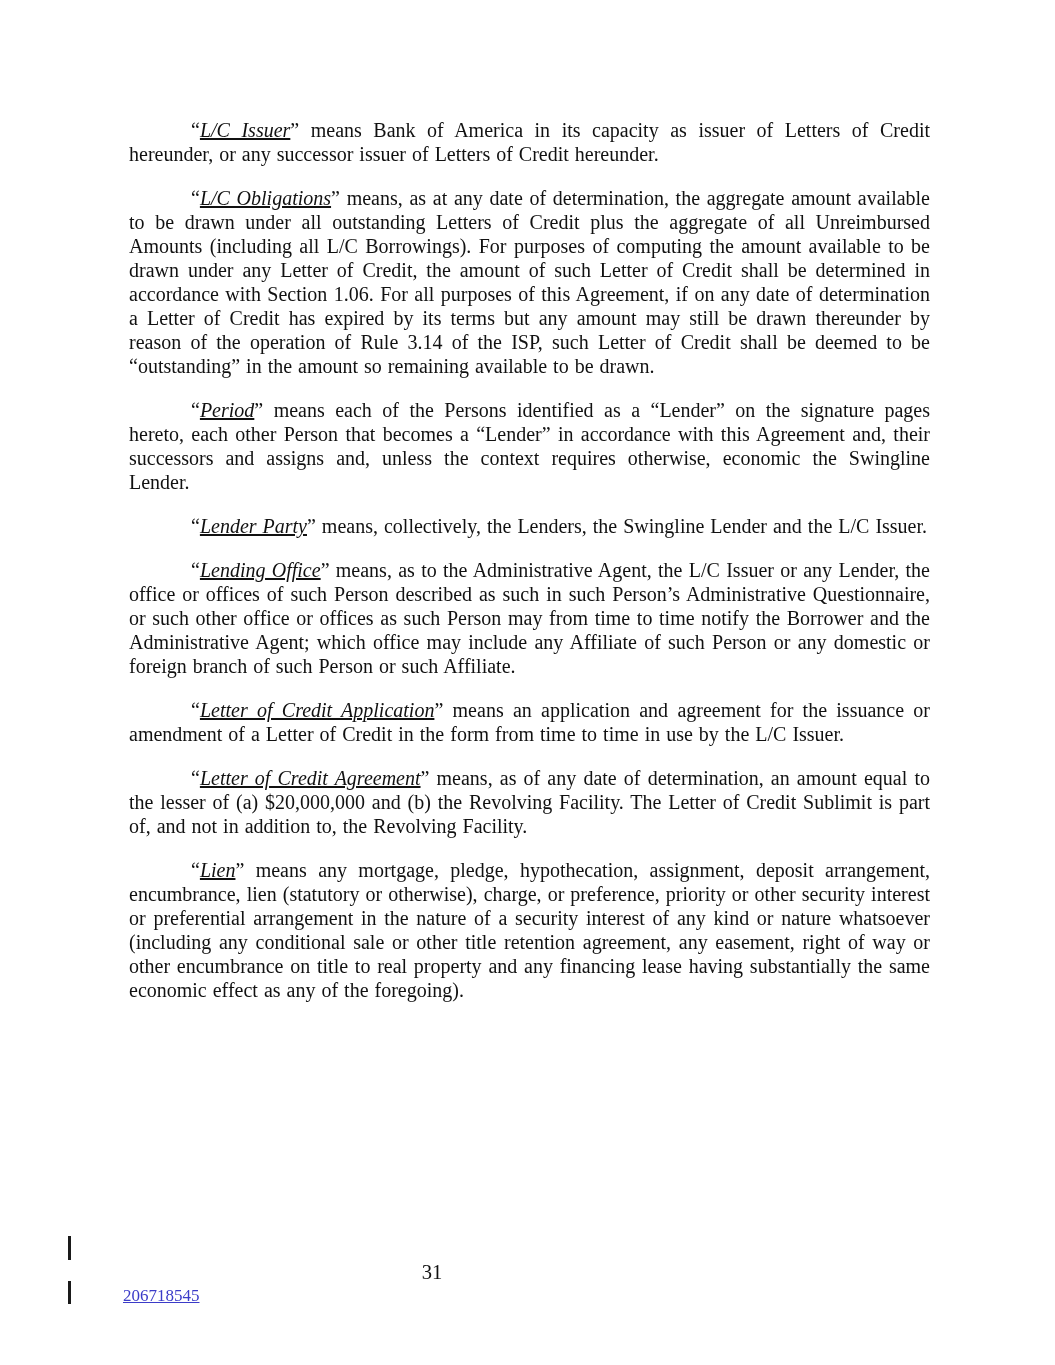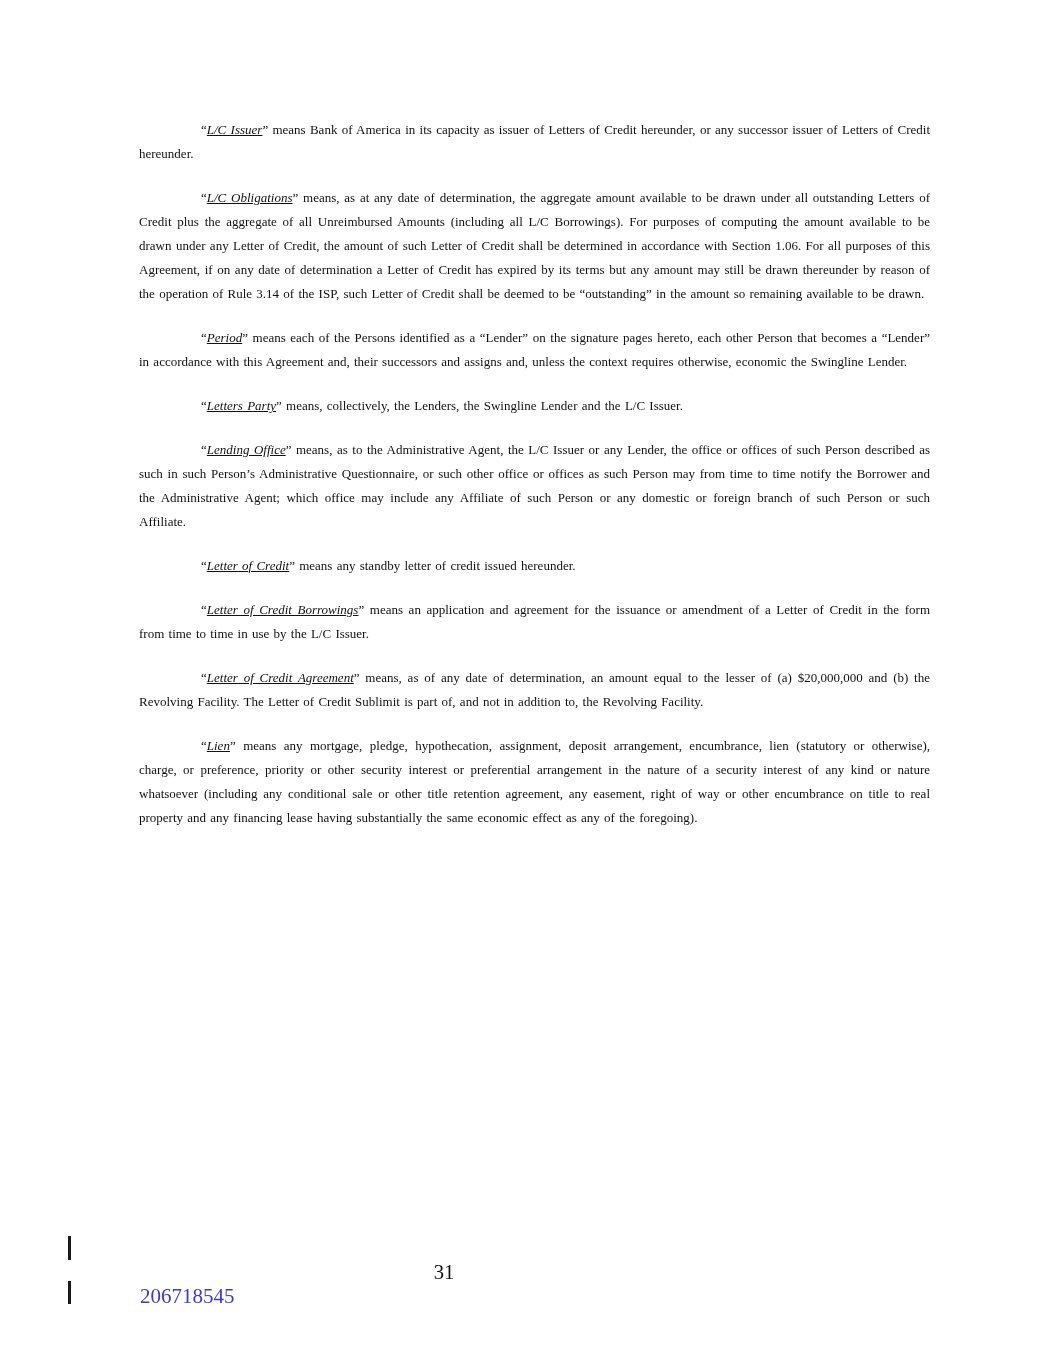--- a/index.html
+++ b/index.html
@@ -16,22 +16,22 @@
     color: #111111;
     overflow: hidden;
   }
   .content {
     position: absolute;
     top: 118px;
     left: 123px;
     width: 807px;
   }
   .para {
-    margin: 0 0 20px 16px;
-    font-size: 13px;
+    margin: 0 0 20px 6px;
+    font-size: 20px;
     line-height: 24px;
     text-align: justify;
     text-indent: 62px;
     word-spacing: 1px;
   }
   .para:last-child { margin-bottom: 0; }
   .term {
     font-style: italic;
     text-decoration: underline;
   }
@@ -39,52 +39,51 @@
   }
   .page-number {
     position: absolute;
     top: 1260px;
     left: 0;
     width: 864px;
     text-align: center;
     font-size: 20.6px;
     line-height: 24px;
     color: #111111;
-    padding-left: 12px;
   }
   .doc-id {
     position: absolute;
     top: 1286px;
-    left: 140px;
-    font-size: 21px;
+    left: 123px;
+    font-size: 17px;
     line-height: 20px;
     color: #3b3bc8;
+    text-decoration: underline;
     cursor: pointer;
   }
   .revision-bar {
     position: absolute;
     left: 68px;
     width: 2.5px;
     background: #1a1a1a;
   }
   .revision-bar.bar1 { top: 1236px; height: 24px; }
   .revision-bar.bar2 { top: 1281px; height: 23px; }
 </style>
 </head>
 <body>
 
 <div class="page">
   <div class="content">
       <p class="para"><span>“</span><span class="term">L/C Issuer</span><span>” means Bank of America in its capacity as issuer of Letters of Credit hereunder, or any successor issuer of Letters of Credit hereunder.</span></p>
       <p class="para"><span>“</span><span class="term">L/C Obligations</span><span>” means, as at any date of determination, the aggregate amount available to be drawn under all outstanding Letters of Credit plus the aggregate of all Unreimbursed Amounts (including all L/C Borrowings). For purposes of computing the amount available to be drawn under any Letter of Credit, the amount of such Letter of Credit shall be determined in accordance with </span><span class="uline">Section 1.06</span><span>. For all purposes of this Agreement, if on any date of determination a Letter of Credit has expired by its terms but any amount may still be drawn thereunder by reason of the operation of Rule 3.14 of the ISP, such Letter of Credit shall be deemed to be “outstanding” in the amount so remaining available to be drawn.</span></p>
       <p class="para"><span>“</span><span class="term">Period</span><span>” means each of the Persons identified as a “Lender” on the signature pages hereto, each other Person that becomes a “Lender” in accordance with this Agreement and, their successors and assigns and, unless the context requires otherwise, economic the Swingline Lender.</span></p>
-      <p class="para"><span>“</span><span class="term">Letters Party</span><span>” means, collectively, the Lenders, the Swingline Lender and the L/C Issuer.</span></p>
+      <p class="para"><span>“</span><span class="term">Lender Party</span><span>” means, collectively, the Lenders, the Swingline Lender and the L/C Issuer.</span></p>
       <p class="para"><span>“</span><span class="term">Lending Office</span><span>” means, as to the Administrative Agent, the L/C Issuer or any Lender, the office or offices of such Person described as such in such Person’s Administrative Questionnaire, or such other office or offices as such Person may from time to time notify the Borrower and the Administrative Agent; which office may include any Affiliate of such Person or any domestic or foreign branch of such Person or such Affiliate.</span></p>
-      <p class="para"><span>“</span><span class="term">Letter of Credit</span><span>” means any standby letter of credit issued hereunder.</span></p>
-      <p class="para"><span>“</span><span class="term">Letter of Credit Borrowings</span><span>” means an application and agreement for the issuance or amendment of a Letter of Credit in the form from time to time in use by the L/C Issuer.</span></p>
+      <p class="para"><span>“</span><span class="term">Letter of Credit Application</span><span>” means an application and agreement for the issuance or amendment of a Letter of Credit in the form from time to time in use by the L/C Issuer.</span></p>
       <p class="para"><span>“</span><span class="term">Letter of Credit Agreement</span><span>” means, as of any date of determination, an amount equal to the lesser of (a) $20,000,000 and (b) the Revolving Facility. The Letter of Credit Sublimit is part of, and not in addition to, the Revolving Facility.</span></p>
       <p class="para"><span>“</span><span class="term">Lien</span><span>” means any mortgage, pledge, hypothecation, assignment, deposit arrangement, encumbrance, lien (statutory or otherwise), charge, or preference, priority or other security interest or preferential arrangement in the nature of a security interest of any kind or nature whatsoever (including any conditional sale or other title retention agreement, any easement, right of way or other encumbrance on title to real property and any financing lease having substantially the same economic effect as any of the foregoing).</span></p>
     </div>
 
   <div class="revision-bar bar1"></div>
   <div class="revision-bar bar2"></div>
 
   <div class="page-number">31</div>
   <a class="doc-id" style="color: rgb(59, 59, 200);">206718545</a>
 </div>

